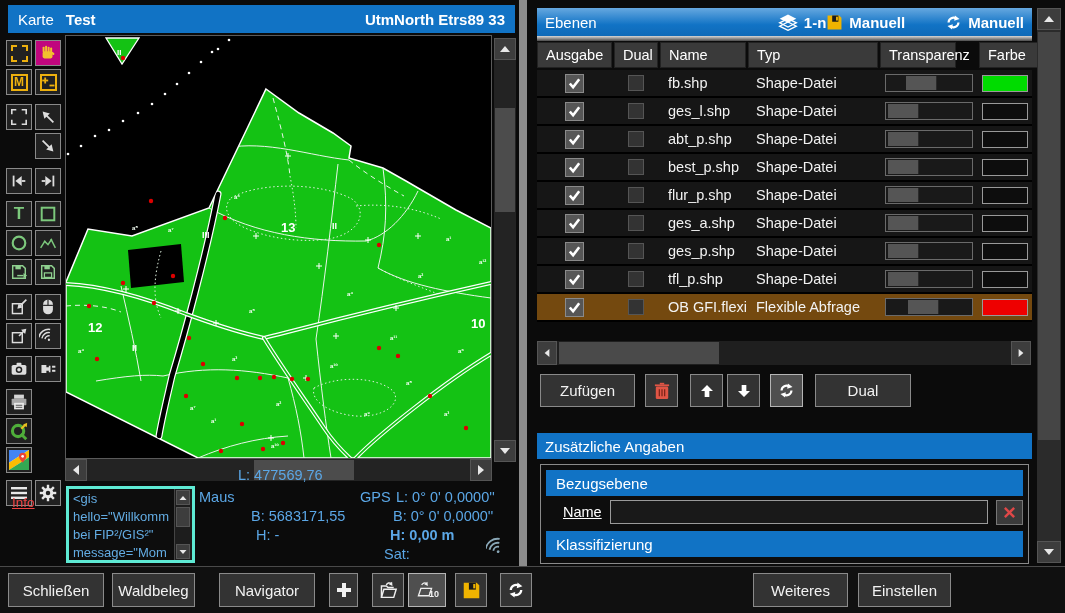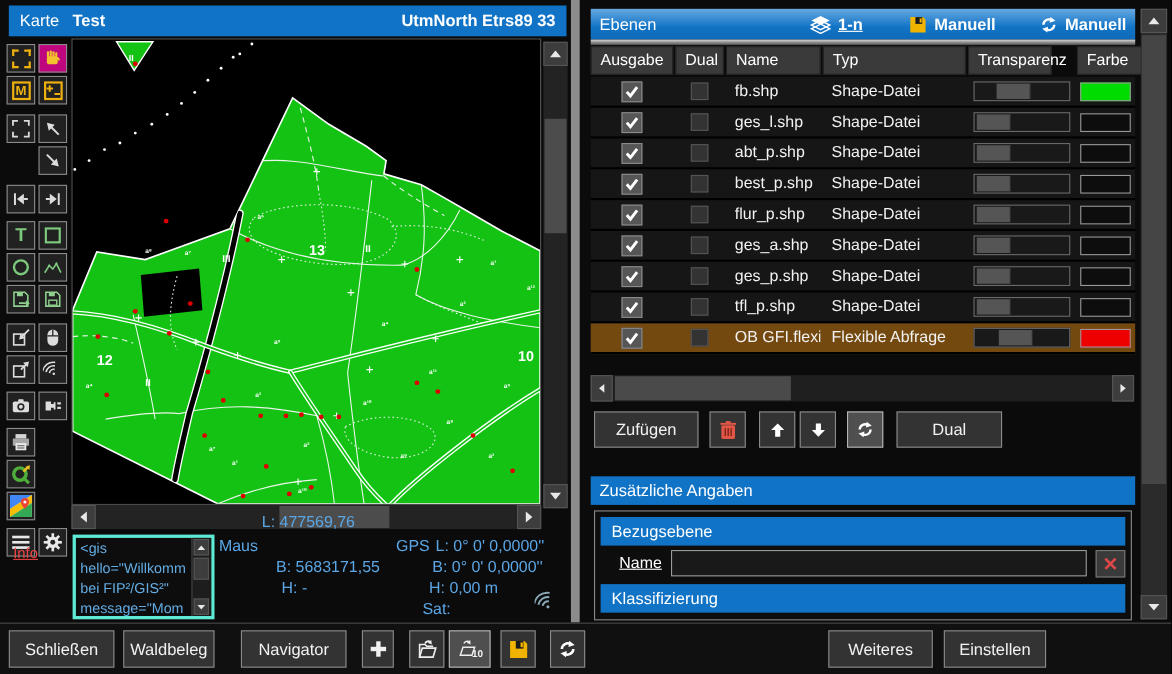--- a/index.html
+++ b/index.html
@@ -537,36 +537,36 @@
         </div>
     </div>
   </div>
   <span class="status-line" style="left:199px;top:489px;">Maus</span>
   <span class="status-line" style="left:238px;top:467px;">L: 477569,76</span>
   <span class="status-line" style="left:251px;top:508px;">B: 5683171,55</span>
   <span class="status-line" style="left:256px;top:527px;">H: -</span>
   <span class="status-line" style="left:360px;top:489px;">GPS</span>
   <span class="status-line" style="left:396px;top:489px;">L: 0° 0' 0,0000''</span>
   <span class="status-line" style="left:393px;top:508px;">B: 0° 0' 0,0000''</span>
-  <span class="status-line" style="left:390px;top:527px;">H: 0,00 m</span>
+  <span class="status-line" style="left:390px;top:527px;font-weight:bold;">H: 0,00 m</span>
   <span class="status-line" style="left:384px;top:546px;">Sat:</span>
   <svg class="abs" style="left:486px;top:536px;" width="22" height="22" viewBox="0 0 22 22">
       <g transform="rotate(-35 11 14)" stroke="#8aa8b8" stroke-width="1.8" fill="none">
         <circle cx="11" cy="16" r="1.4" fill="#8aa8b8" stroke="none"></circle>
         <path d="M7.5 12.5a5 5 0 0 1 7 0"></path>
         <path d="M5 9.5a8.5 8.5 0 0 1 12 0"></path>
         <path d="M2.5 6.5a12 12 0 0 1 17 0"></path>
       </g>
     </svg>
 
   <div class="abs divider"></div>
 
   <div class="abs ebenen-header">
     <span style="flex:1;">Ebenen</span>
-    <span class="grp" style="margin-right:42px;text-decoration:underline;">
+    <span class="grp" style="">
       <svg width="20" height="18" viewBox="0 0 24 20">
           <polygon points="12,1 22,6 12,11 2,6" fill="#fff"></polygon>
           <polygon points="12,6 22,11 12,16 2,11" fill="none" stroke="#fff" stroke-width="1.6"></polygon>
           <polygon points="12,10 22,15 12,20 2,15" fill="none" stroke="#fff" stroke-width="1.6"></polygon>
         </svg>
       <span>1-n</span>
     </span>
     <span class="grp" style="margin-right:40px;">
       <svg width="17" height="17" viewBox="0 0 22 22">
           <path d="M2,2 h15 l3,3 v15 h-18 z" fill="#f0b400"></path>

